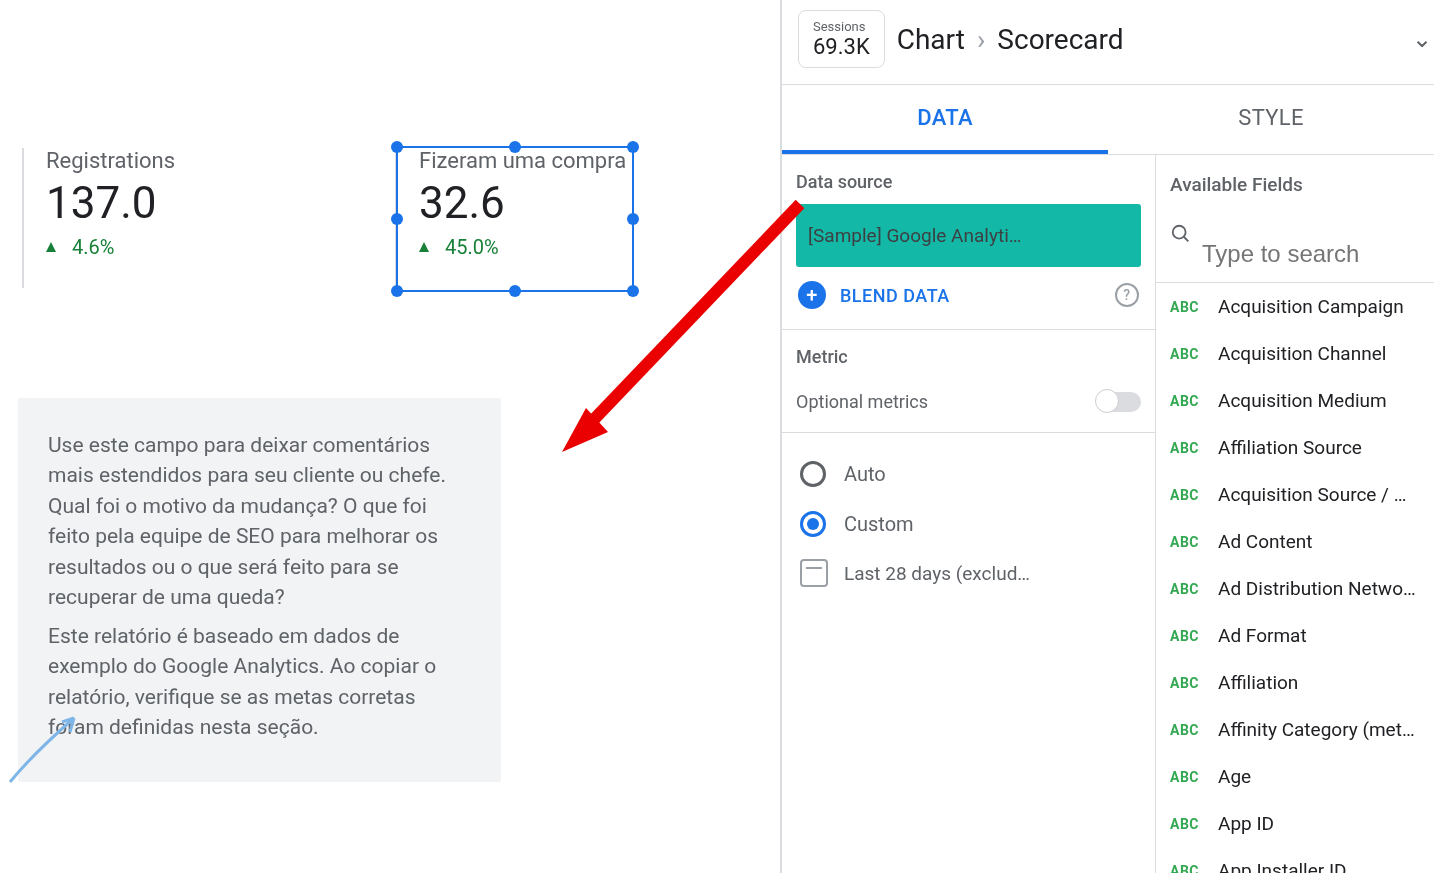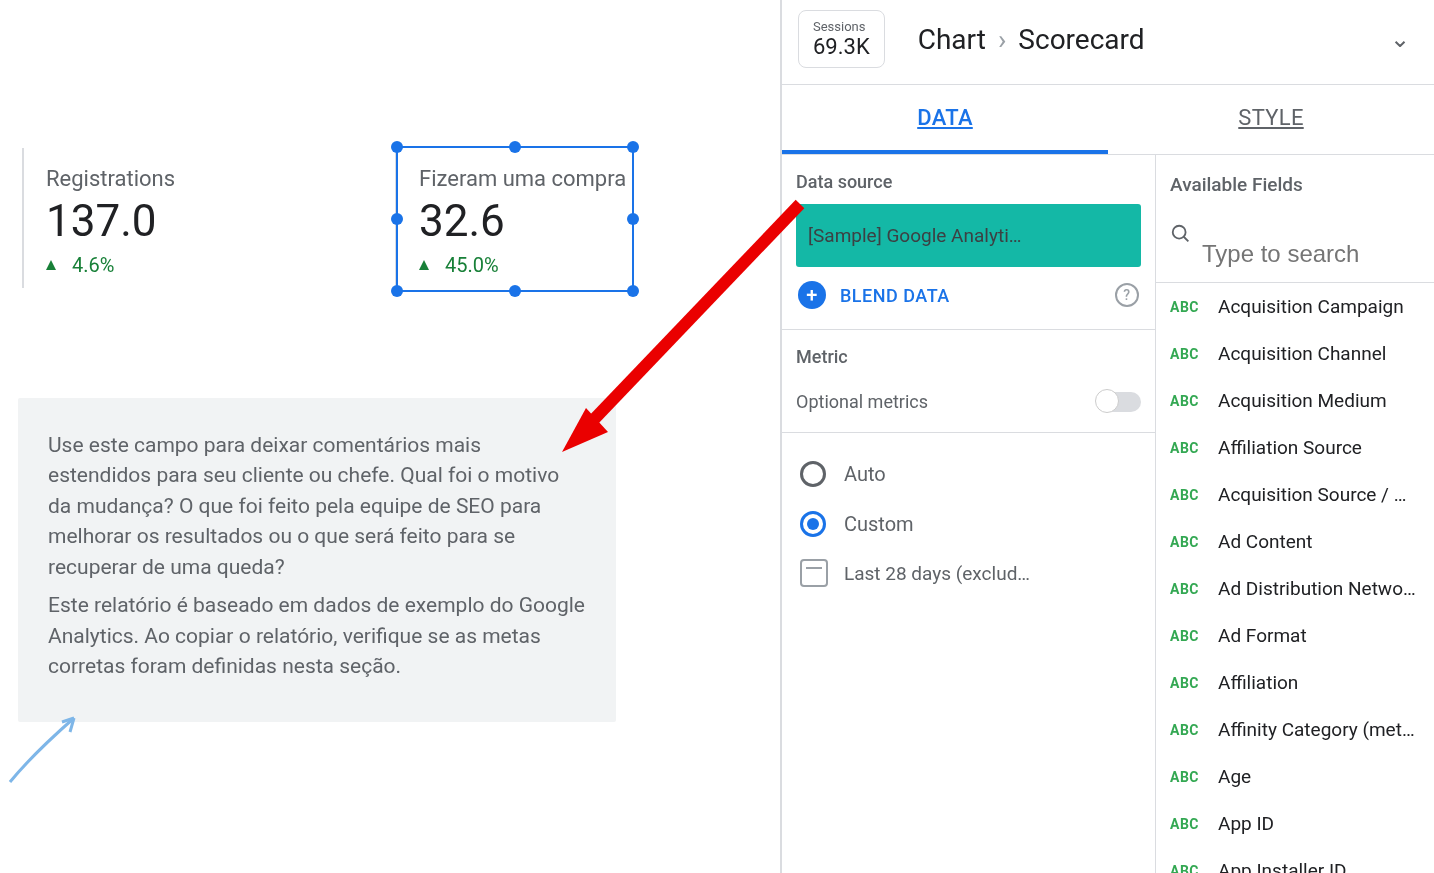--- a/index.html
+++ b/index.html
@@ -7,39 +7,39 @@
   .root { display: flex; width: 100%; height: 100%; }
   
   .canvas { flex: 1 1 auto; position: relative; }
   .scorecard {
     position: absolute;
     border-left: 2px solid #dadce0;
     padding: 0 0 0 22px;
   }
   .sc-registrations { top: 148px; left: 22px; height: 140px; }
   .sc-fizeram { top: 148px; left: 395px; width: 240px; height: 144px; }
-  .sc-label { font-size: 22px; color: #5f6368; font-weight: 400; margin-top: 18px; }
+  .sc-label { font-size: 22px; color: #5f6368; font-weight: 400; }
   .sc-value { font-size: 44px; font-weight: 400; color: #202124; margin-top: 4px; }
   .sc-delta { font-size: 20px; color: #188038; margin-top: 6px; display: flex; align-items: center; gap: 16px; }
   .sc-delta .up { width: 0; height: 0; border-left: 5px solid transparent; border-right: 5px solid transparent; border-bottom: 10px solid #188038; display: inline-block; }
   
   .selection {
     position: absolute;
     border: 2px solid #1a73e8;
     top: 146px; left: 396px; width: 238px; height: 146px;
     pointer-events: none;
   }
   .handle { position: absolute; width: 12px; height: 12px; background: #1a73e8; border-radius: 50%; }
   .h-tl { top: -7px; left: -7px; } .h-tm { top: -7px; left: calc(50% - 6px); } .h-tr { top: -7px; right: -7px; }
   .h-ml { top: calc(50% - 6px); left: -7px; } .h-mr { top: calc(50% - 6px); right: -7px; }
   .h-bl { bottom: -7px; left: -7px; } .h-bm { bottom: -7px; left: calc(50% - 6px); } .h-br { bottom: -7px; right: -7px; }
   
   .comment-box {
     position: absolute;
-    top: 398px; left: 18px; width: 598px;
+    top: 398px; left: 18px; width: 483px;
     background: #f1f3f4; color: #5f6368;
     padding: 32px 30px 40px 30px;
     font-size: 21px; line-height: 1.45;
     border-radius: 2px;
   }
   .comment-arrow {
     position: absolute;
     top: 700px; left: 2px; width: 90px; height: 90px;
     pointer-events: none;
   }
@@ -49,35 +49,35 @@
     top: 194px; left: 550px; width: 260px; height: 260px;
     pointer-events: none;
   }
   
   .sidepanel {
     width: 654px; border-left: 2px solid #dadce0;
     display: flex; flex-direction: column; background: #fff;
     flex-shrink: 0;
   }
   .sp-header {
-    display: flex; align-items: center; padding: 10px 24px 16px 16px; gap: 33px;
+    display: flex; align-items: center; padding: 10px 2px 16px 16px; gap: 12px;
     border-bottom: 1px solid #dadce0;
     text-align: center;
   }
   .chip {
     border: 1px solid #dadce0; border-radius: 8px; padding: 8px 14px 8px 14px;
     display: flex; flex-direction: column; align-items: flex-start; min-width: 80px;
   }
   .chip .chip-label { font-size: 13px; color: #5f6368; }
   .chip .chip-value { font-size: 22px; color: #202124; }
   .crumbs { font-size: 28px; color: #202124; display:flex; align-items:center; gap:12px; flex:1; font-weight:400;}
   .crumbs .sep { color: #9aa0a6; }
   .expand { color: #5f6368; font-size:24px; cursor:pointer; }
   .tabs { display: flex; border-bottom: 1px solid #dadce0; }
-  .tab { flex:1; text-align:center; padding: 20px 10px; font-size: 22px; color:#5f6368; cursor:pointer; letter-spacing:.3px;text-decoration:underline;}
+  .tab { flex:1; text-align:center; padding: 20px 10px; font-size: 22px; color:#5f6368; cursor:pointer; letter-spacing:.3px;}
   .tab.active { color:#1a73e8; border-bottom: 4px solid #1a73e8; font-weight:500;}
   .sp-body { display:flex; flex:1; overflow:hidden; }
   .sp-left { width: 374px; border-right:1px solid #dadce0; overflow-y:auto; }
   .sp-right { flex:1; display:flex; flex-direction:column; overflow:hidden; }
   .group { padding: 16px 14px 20px 14px; border-bottom:1px solid #dadce0; }
   .group h4 { color:#5f6368; font-size:18px; font-weight:500; margin-bottom:12px; }
   .ds-row { background:#14b8a6; padding: 20px 12px; font-size:19px; color:#3c4043; border-radius:3px; white-space:nowrap; overflow:hidden; text-overflow:ellipsis; }
   .blend-row { display:flex; align-items:center; gap:14px; padding:14px 2px 0 2px; font-size:18px; color:#1a73e8; font-weight:500; letter-spacing:.5px;}
   .blend-row .plus { width:28px; height:28px; border-radius:50%; background:#1a73e8; color:#fff; display:flex; align-items:center; justify-content:center; font-size:20px; }
   .blend-row .help { margin-left:auto; width:24px; height:24px; border:2px solid #9aa0a6; color:#9aa0a6; border-radius:50%; display:flex; align-items:center; justify-content:center; font-size:14px;}

